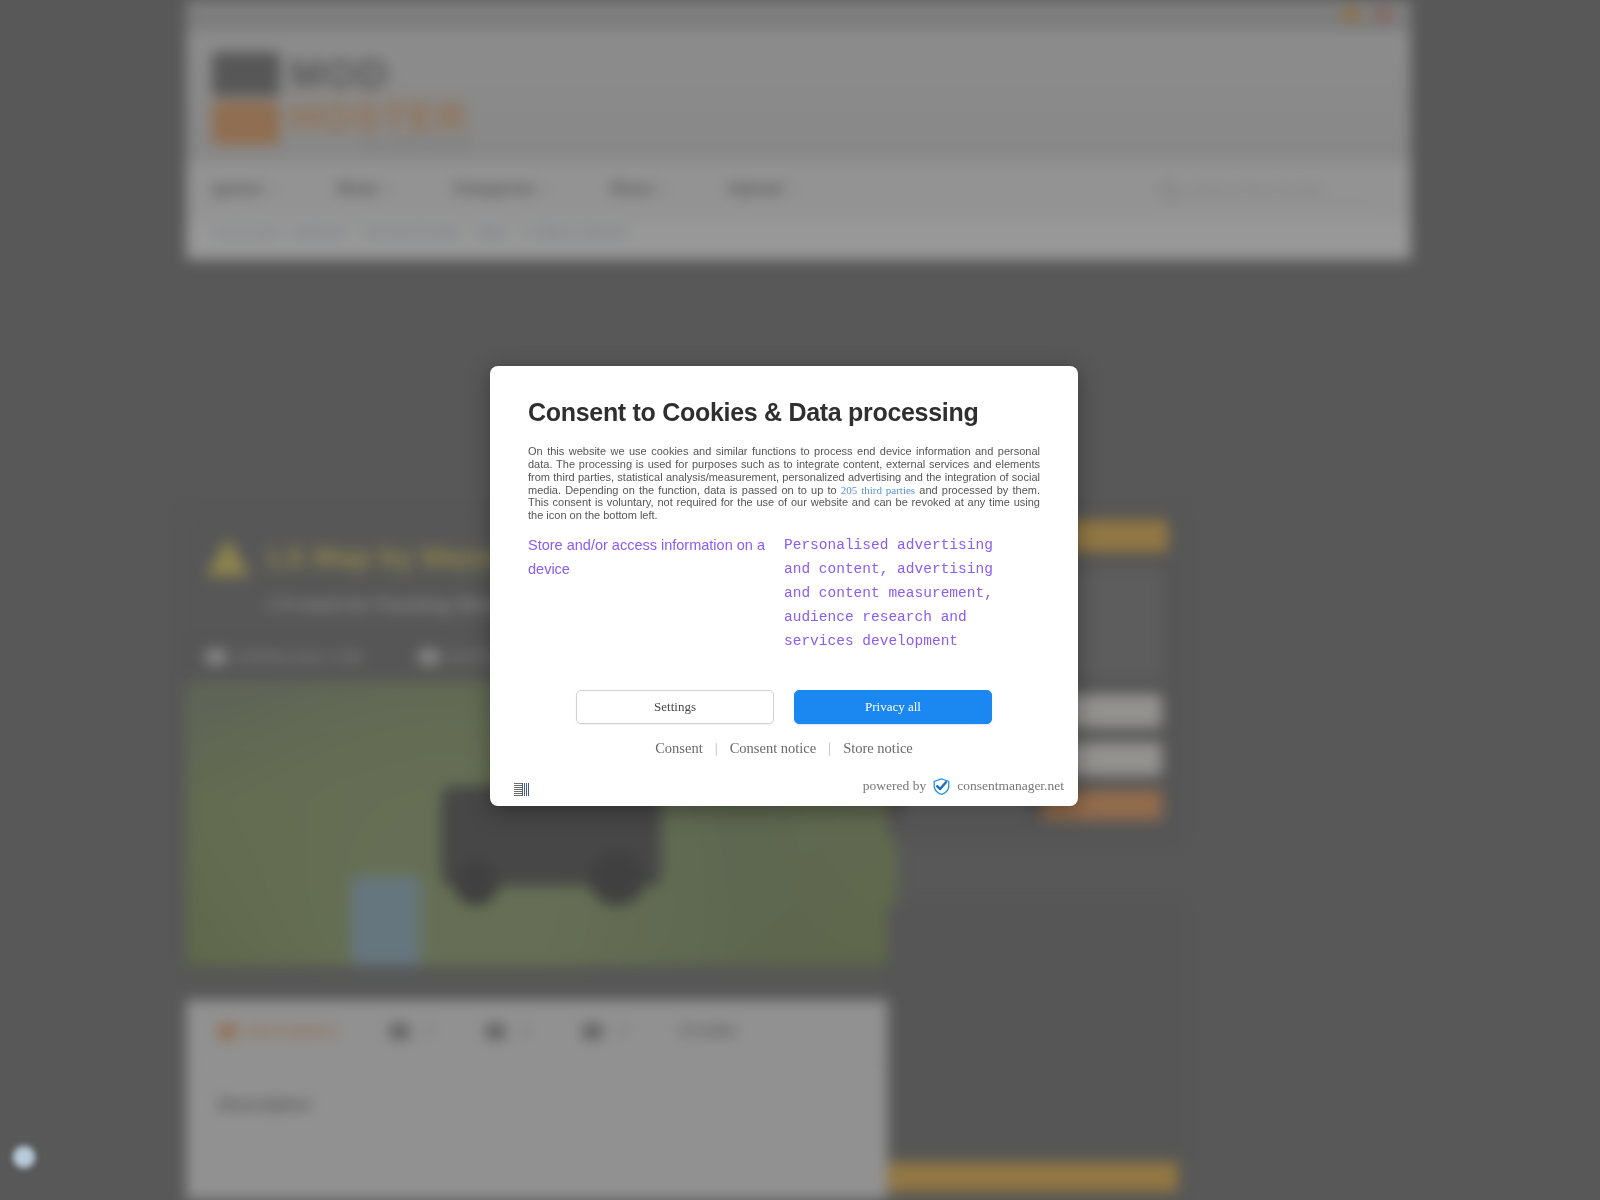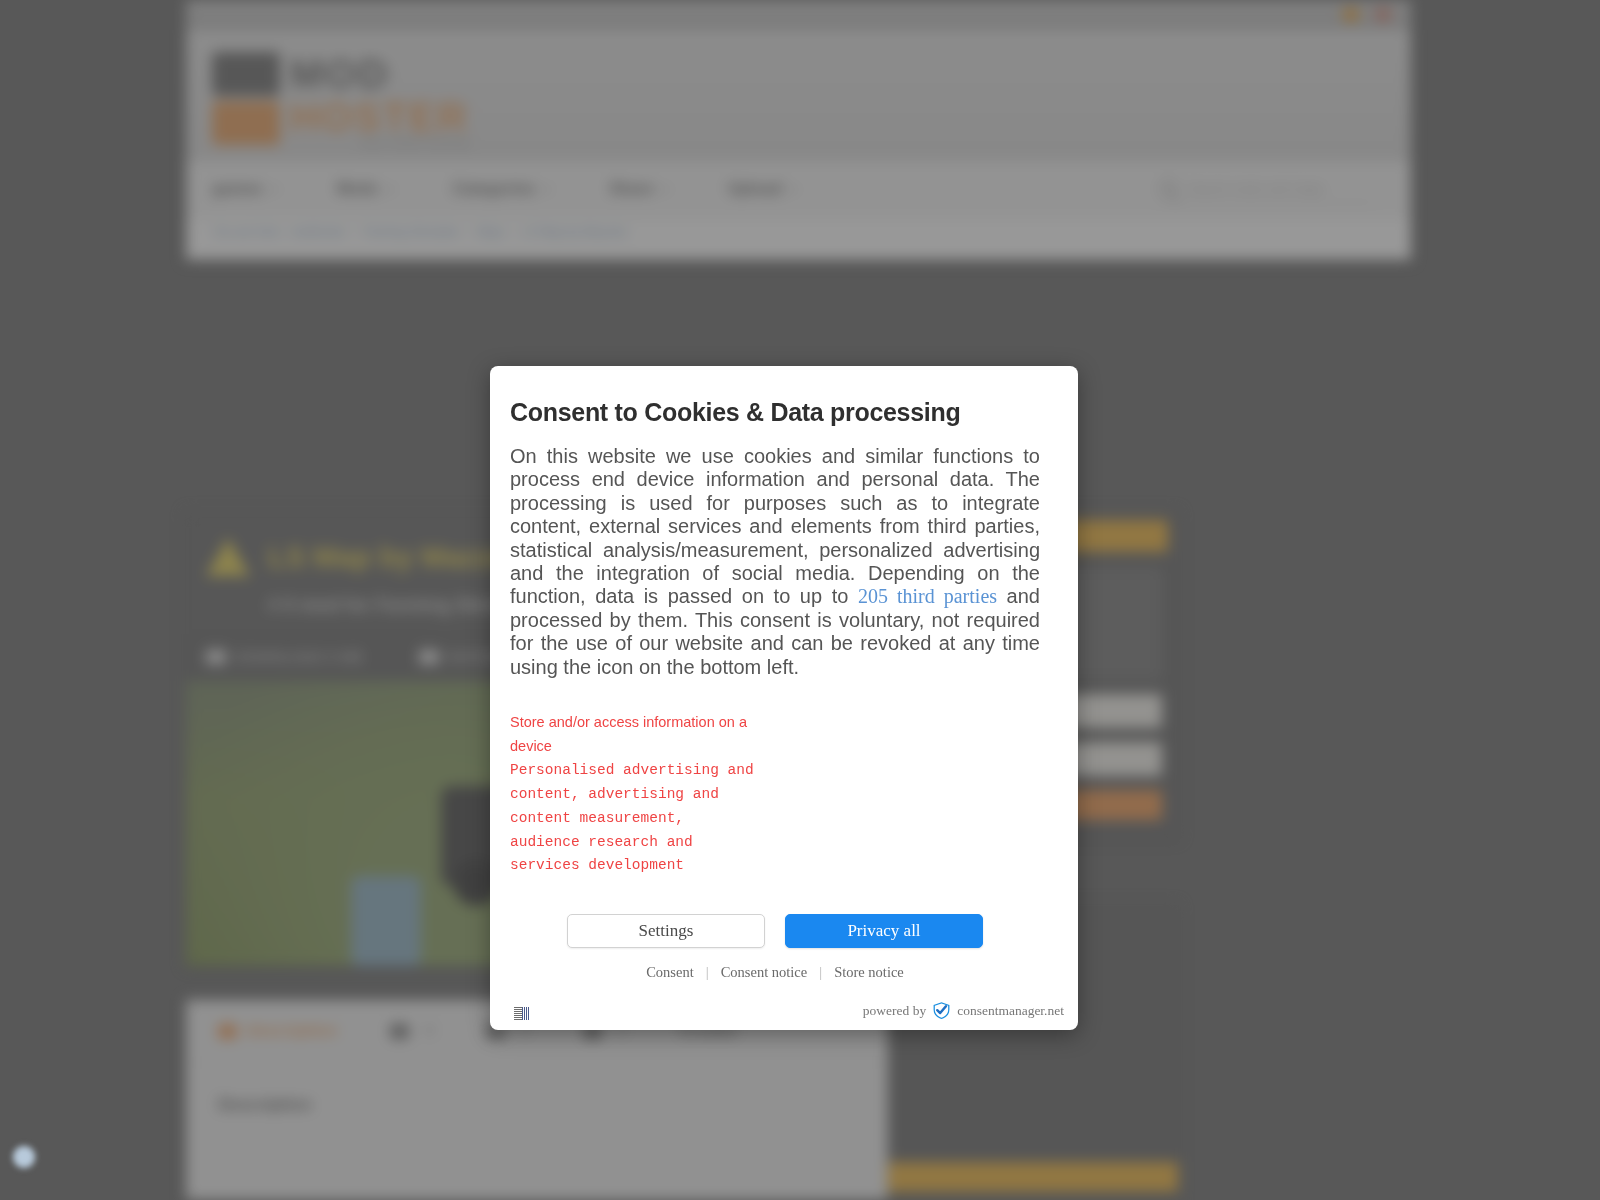--- a/index.html
+++ b/index.html
@@ -353,66 +353,65 @@
   .dialog {
     position: absolute;
     left: 490px; top: 366px;
     width: 588px;
     background: #ffffff;
     border-radius: 8px;
     box-shadow: 0 5px 22px rgba(0,0,0,.35);
     font-family: "Liberation Sans", sans-serif;
     overflow: hidden;
   }
-  .dialog-inner { padding: 32px 38px 0 20px; }
+  .dialog-inner { padding: 32px 38px 0 38px; }
 
   .dialog-title {
     font-size: 25px;
     font-weight: bold;
     color: #2f2f2f;
     letter-spacing: -.3px;
     margin: 0 0 18px 0;
   }
 
   .dialog-body {
-    font-size: 20px;
+    font-size: 11px;
     line-height: 1.17;
     color: #555;
     text-align: justify;
     margin: 0;
   }
   .dialog-body a {
     color: #5a93d4;
     text-decoration: none;
     font-family: "Liberation Serif", serif;
   }
 
   .purposes {
     display: flex;
-    margin-top: 32px;
+    margin-top: 12px;
     font-size: 14.5px;
     line-height: 1.65;
-    color: #ef4444;
-    flex-direction: column;
+    color: #8b5cf6;
   }
   .purpose-col { width: 50%; padding-right: 18px; box-sizing: border-box; }
   .purpose-col.right { align-self: flex-start; font-family: Liberation Mono, monospace; }
 
   .dialog-buttons {
     display: flex;
     justify-content: center;
     gap: 20px;
     margin-top: 36px;
   }
   .btn {
     width: 198px;
     height: 34px;
     border-radius: 5px;
     font-family: "Liberation Serif", serif;
-    font-size: 17px;
+    font-size: 13px;
     display: flex;
     align-items: center;
     justify-content: center;
     box-sizing: border-box;
     cursor: pointer;
   }
   .btn-settings {
     background: #ffffff;
     border: 1px solid #d2d2d2;
     color: #4a4a4a;

